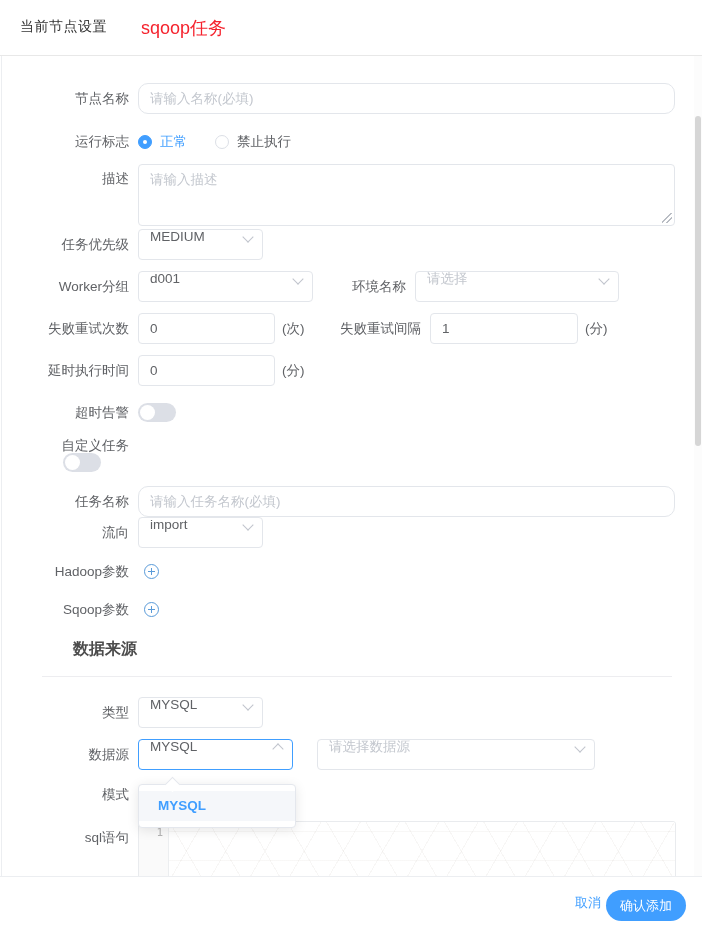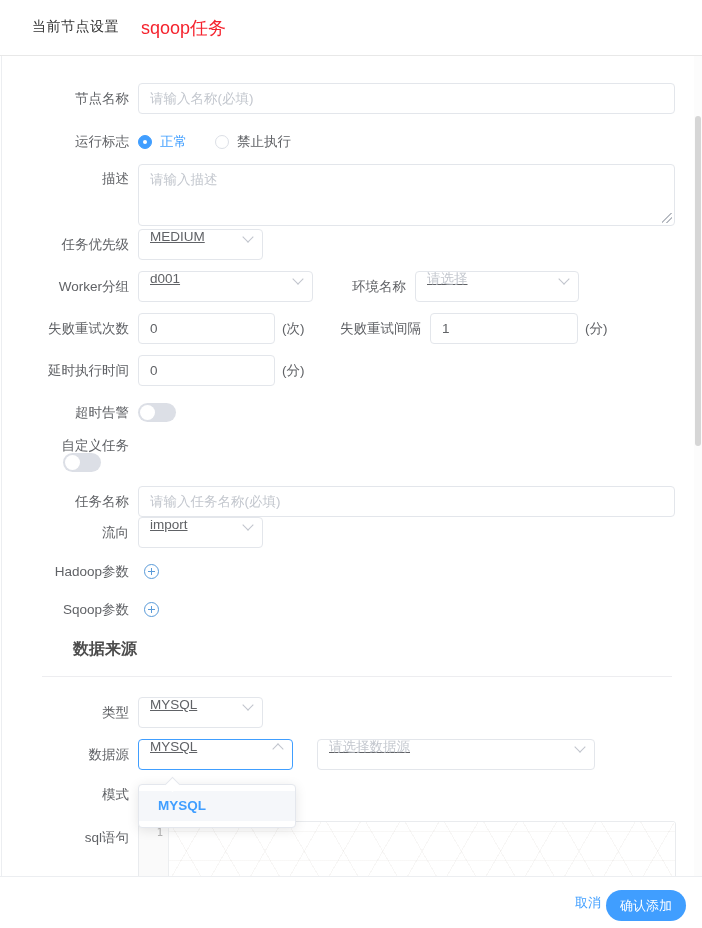--- a/index.html
+++ b/index.html
@@ -12,21 +12,21 @@
   }
   .page { position: relative; width: 702px; height: 928px; background:#fff; }
 
   
   .header {
     position: absolute; left: 0; top: 0; width: 702px; height: 56px;
     border-bottom: 1px solid #e8e8e8; background: #fff;
   }
   .header-title {
     position: absolute; left: 20px; top: 18px;
-    font-size: 14px; color: #333; letter-spacing: .5px; margin-left: 12px;
+    font-size: 14px; color: #333; letter-spacing: .5px;
   }
   .header-subtitle {
     position: absolute; left: 141px; top: 16px;
     font-size: 18px; color: #f5222d; font-weight: 400;
   }
 
   
   .panel {
     position: absolute; left: 1px; top: 56px; width: 700px; height: 820px;
     background: #fff; border-left: 1px solid #eceef1; border-right: 1px solid #eceef1;
@@ -39,37 +39,37 @@
     font-size: 13.5px; color: #606266; white-space: nowrap; line-height: 1;
   }
   .unit { font-size: 13.5px; color: #606266; margin-left: 7px; }
 
   
   .input {
     height: 31px; border: 1px solid #e3e6eb; border-radius: 4px;
     background: #fff; display: flex; align-items: center; padding: 0 11px;
     font-size: 13.5px; color: #606266;
   }
-  .input.ph { color: #c3c7ce; }
+  .input.ph { color: #c3c7ce; border-radius: 10px; }
   .textarea {
     height: 62px; border: 1px solid #e3e6eb; border-radius: 4px; background: #fff;
     padding: 6px 11px; font-size: 13.5px; color: #c3c7ce; position: relative;
   }
   .textarea .grip {
     position: absolute; right: 2px; bottom: 2px; width: 10px; height: 10px;
     background:
       linear-gradient(135deg, transparent 0 44%, #b9bdc4 44% 52%, transparent 52% 68%),
       linear-gradient(135deg, transparent 0 68%, #b9bdc4 68% 76%, transparent 76%);
   }
 
   
   .select {
     height: 31px; border: 1px solid #e3e6eb; border-radius: 4px; background: #fff;
     display: flex; align-items: center; padding: 0 9px 16px 11px;
-    font-size: 13.5px; color: #606266; position: relative; text-decoration: underline;
+    font-size: 13.5px; color: #606266; position: relative;
   }
   .select.focused { border-color: #409eff; }
   .select .val { flex: 1; white-space: nowrap; }
   .select .val.ph { color: #c3c7ce; }
   .chev {
     width: 10px; height: 10px; position: relative; flex: none; margin-left: 6px;
   }
   .chev::before {
     content: ""; position: absolute; left: 1px; top: 1px;
     width: 7px; height: 7px; border-right: 1.3px solid #c0c4cc;
@@ -232,21 +232,21 @@
 
     <div class="row" style="left:24px; top:215px;">
       <div class="lbl">Worker分组</div>
       <div class="select" style="width:175px;">
         <span class="val">d001</span>
         <span class="chev"></span>
       </div>
     </div>
     <div class="row" style="left:318px; top:215px;">
       <div class="lbl" style="width:95px;">环境名称</div>
-      <div class="select" style="width:164px;">
+      <div class="select" style="width:204px;">
         <span class="val ph">请选择</span>
         <span class="chev"></span>
       </div>
     </div>
 
     <div class="row" style="left:24px; top:257px;">
       <div class="lbl">失败重试次数</div>
       <div class="input" style="width:137px;">0</div>
       <span class="unit">(次)</span>
     </div>

